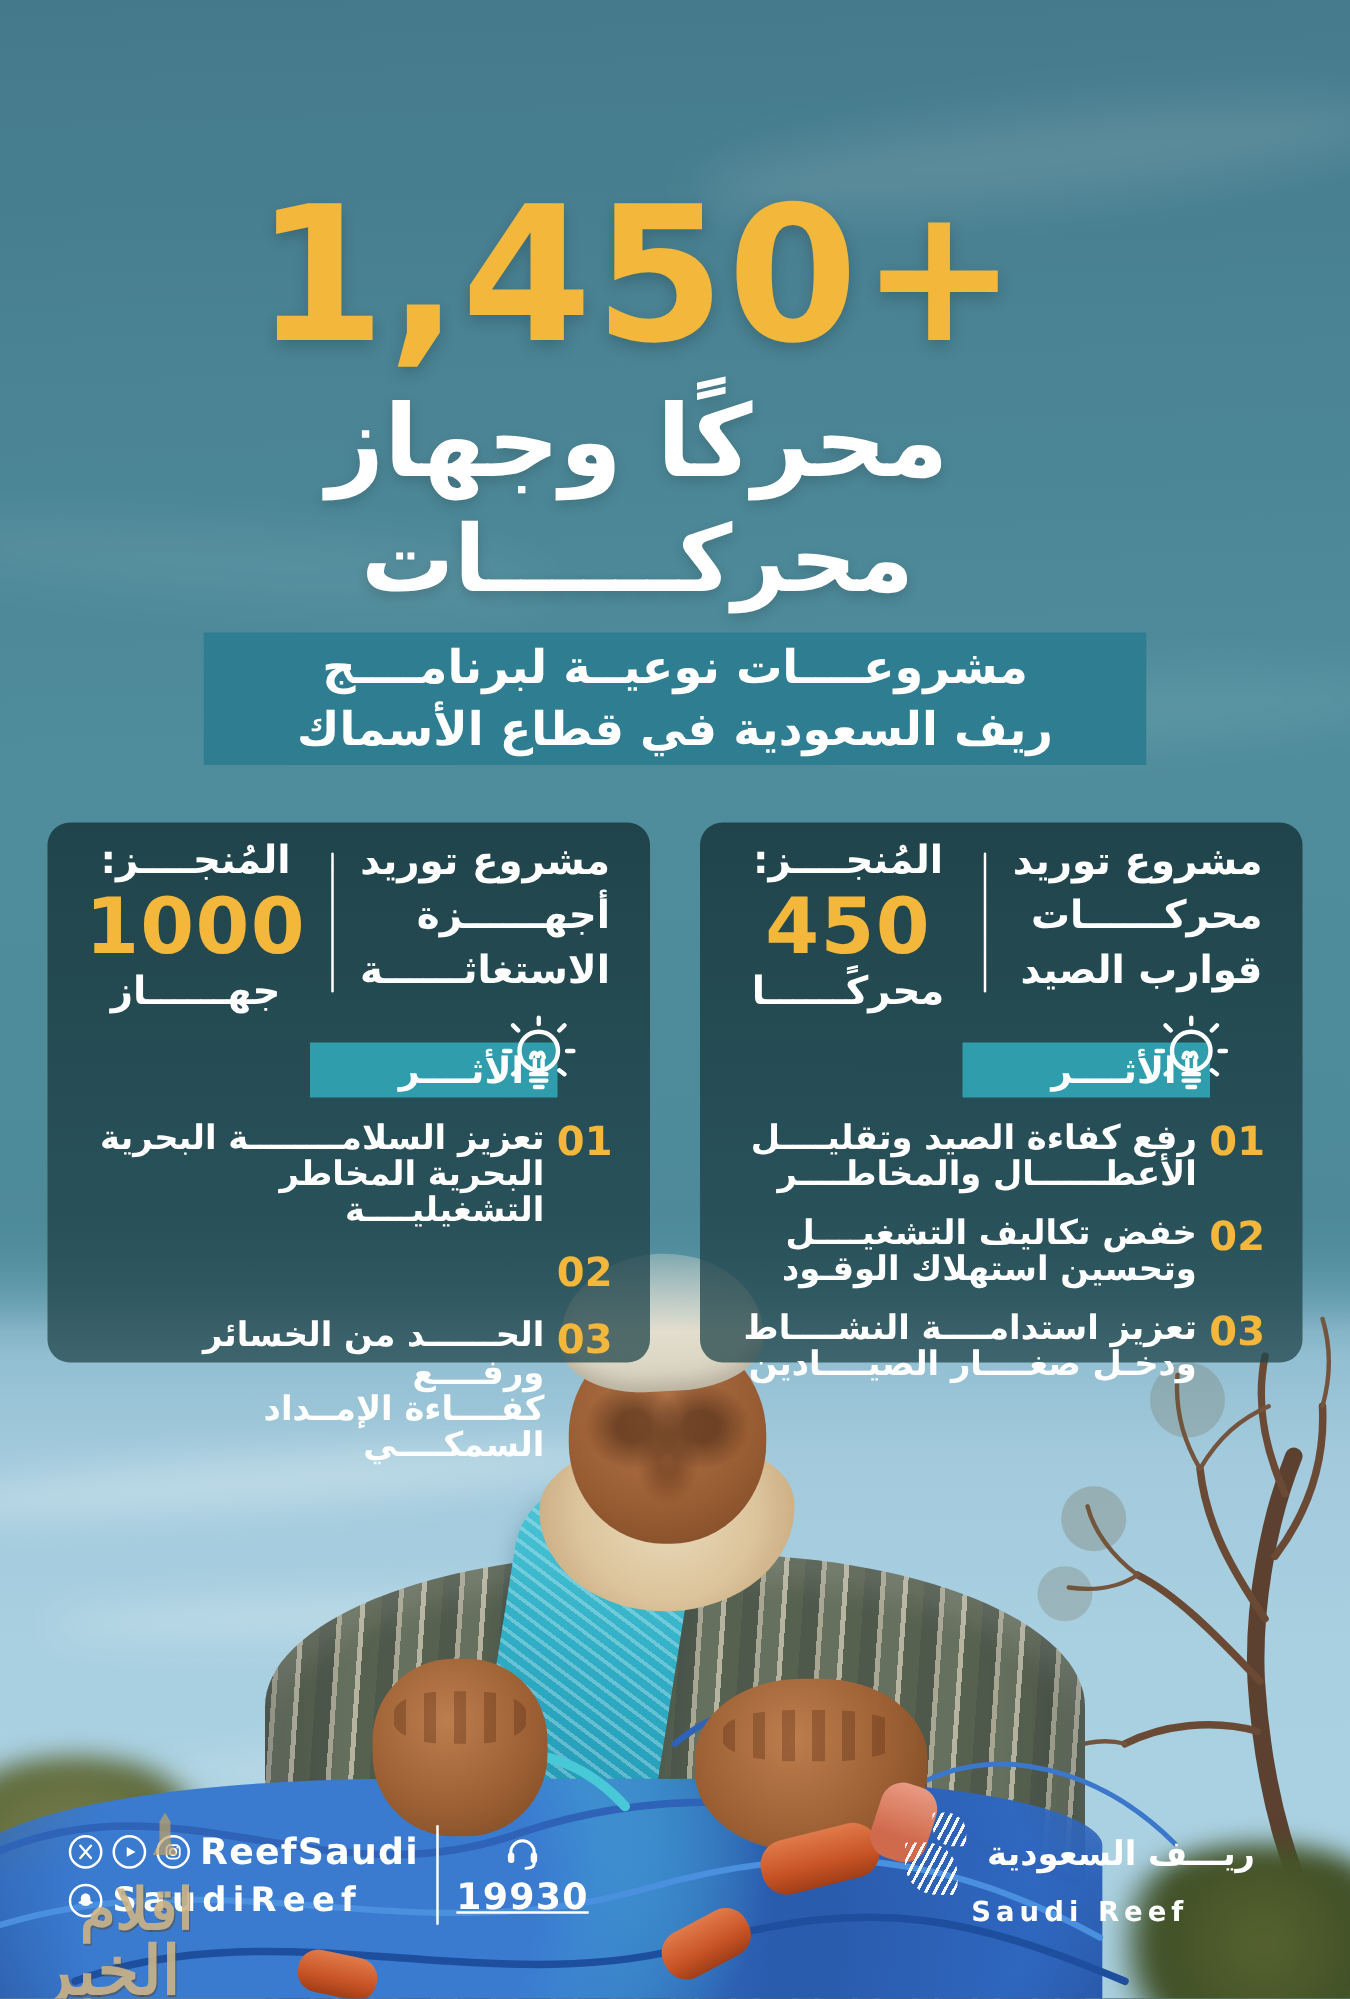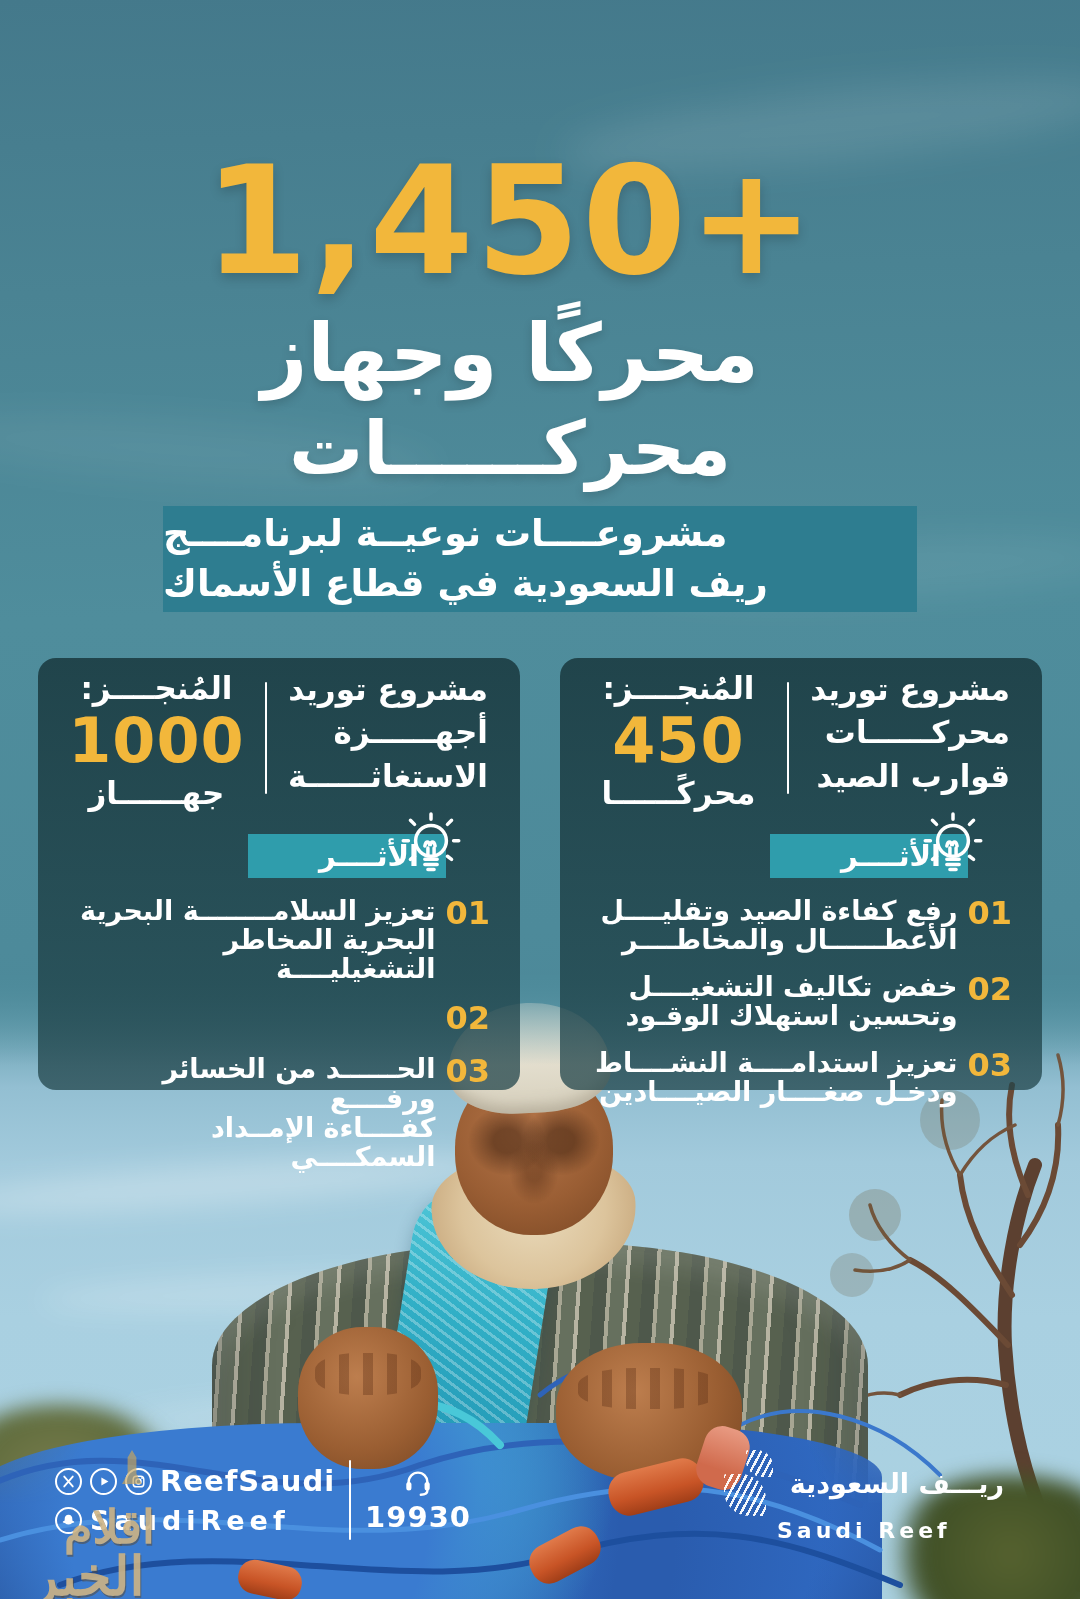--- a/index.html
+++ b/index.html
@@ -96,21 +96,21 @@
     background:linear-gradient(180deg,#4D8A9A 0%,rgba(77,138,154,0) 100%);}
   
   .headline{position:absolute;left:0;top:146px;width:1020px;text-align:center;z-index:10;}
   .h-num{direction:ltr;font-size:150px;font-weight:800;color:var(--yellow);line-height:1;letter-spacing:2px;text-shadow:0 5px 12px rgba(0,0,0,.18);}
   .h-ar{direction:rtl;font-weight:700;color:#fff;text-shadow:0 4px 10px rgba(0,0,0,.15);}
   .h-l1{font-size:80px;margin-top:14px;line-height:1.1;}
   .h-l2{font-size:74px;margin-top:10px;line-height:1.1;}
   
   .banner{
     position:absolute;left:163px;top:506px;width:754px;height:106px;z-index:10;
-    background:var(--banner);display:flex;flex-direction:column;align-items:flex-end;justify-content:center;
+    background:var(--banner);display:flex;flex-direction:column;align-items:center;justify-content:center;
     direction:rtl;font-size:37px;font-weight:700;line-height:1.35;text-align:center;
   }
   
   .panel{
     position:absolute;top:658px;width:482px;height:432px;z-index:10;
     background:linear-gradient(180deg,rgba(26,58,64,.88) 0%,rgba(32,68,74,.74) 100%);
     border-radius:18px;padding:8px 28px 0;direction:rtl;
   }
   .panel-right{left:560px;}
   .panel-left{left:38px;}
@@ -134,21 +134,21 @@
   .item-text{font-size:27px;font-weight:700;line-height:1.08;text-align:right;}
   
   .footer-social{position:absolute;left:55px;top:1460px;display:flex;align-items:center;gap:14px;z-index:30;}
   .handles{display:flex;flex-direction:column;gap:7px;}
   .handle-row{display:flex;align-items:center;gap:8px;}
   .icon-circle{width:27px;height:27px;border:2px solid #fff;border-radius:50%;display:flex;align-items:center;justify-content:center;flex:none;}
   .icon-circle svg{width:17px;height:17px;}
   .handle-text{font-size:29px;font-weight:700;letter-spacing:1px;}
   .handle-text.spread{letter-spacing:5px;font-size:27px;}
   .social-vline{width:2px;height:80px;background:#fff;border-radius:2px;}
-  .hotline{display:flex;flex-direction:column;align-items:center;gap:3px;}
+  .hotline{display:flex;flex-direction:column;align-items:center;gap:3px;text-decoration:underline;}
   .hotline svg{width:30px;height:30px;}
   .hotline-num{font-size:29px;font-weight:700;letter-spacing:1px;}
   
   .brand{position:absolute;right:76px;top:1450px;display:flex;flex-direction:column;align-items:center;z-index:30;}
   .brand-row{display:flex;align-items:center;gap:12px;}
   .leaves{position:relative;width:54px;height:66px;flex:none;}
   .leaf{position:absolute;background:repeating-linear-gradient(118deg,rgba(255,255,255,.95) 0 2.4px,rgba(255,255,255,0) 2.4px 6.4px);}
   .leaf.small{left:22px;top:0;width:27px;height:27px;border-radius:2px 60% 2px 60%;}
   .leaf.big{left:0;top:24px;width:42px;height:42px;border-radius:2px 60% 2px 60%;}
   .brand-ar{direction:rtl;font-size:27px;font-weight:700;}

